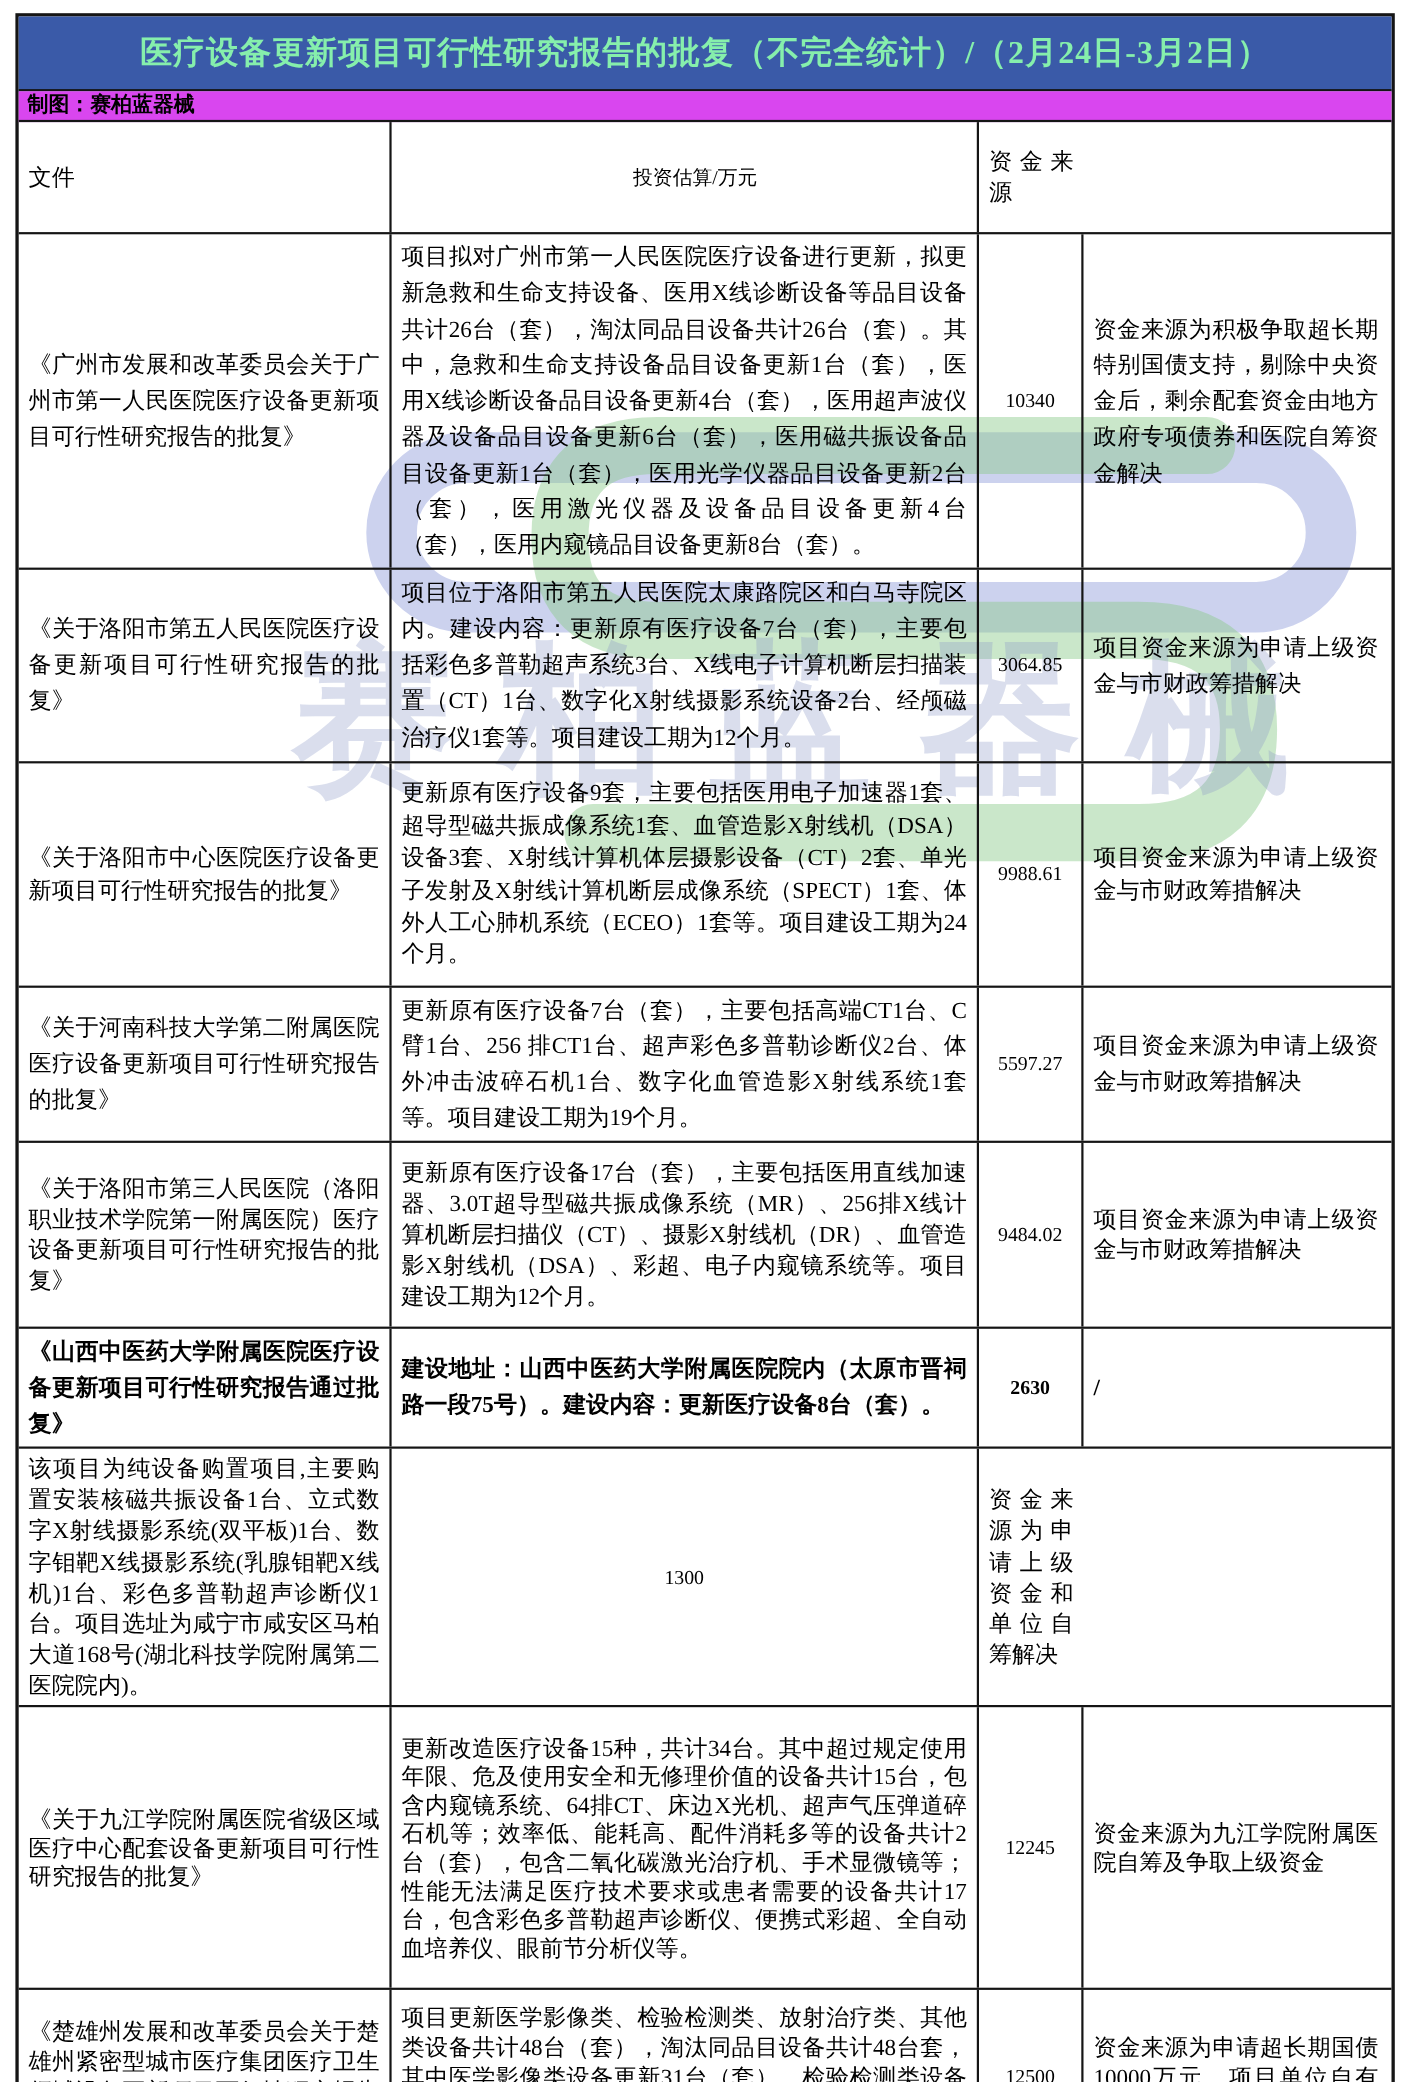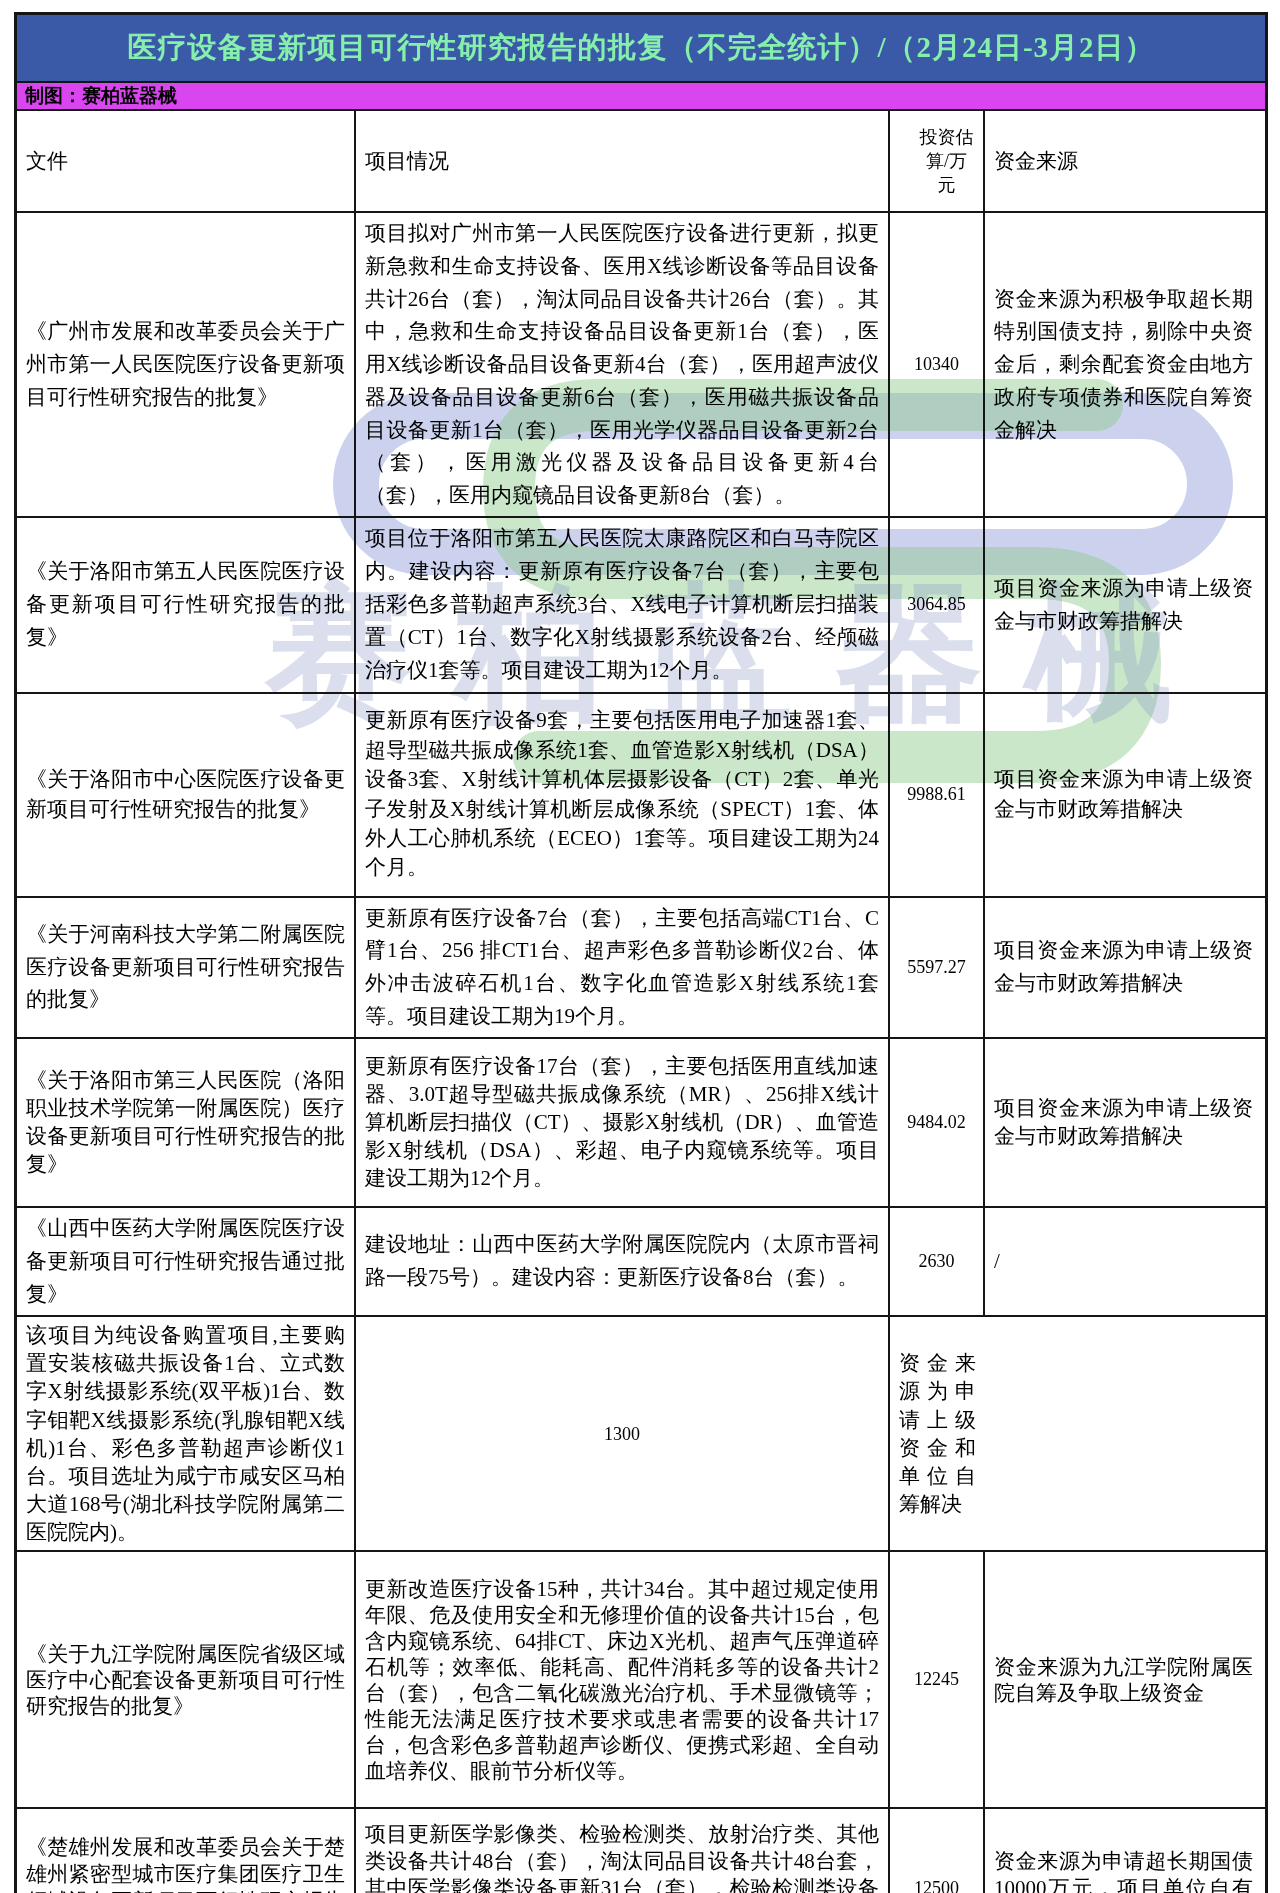--- a/index.html
+++ b/index.html
@@ -59,21 +59,21 @@
   .c3 { padding:2px 4px; justify-content:center; }
   .c3 .txt { font-size:18px; text-align:center; }
   .c4 .txt { font-size:21px; text-align:justify; }
   .header .c3 { padding:2px 9px;margin-left:20px; }
   
   .tbl .row:nth-child(2)  { min-height:296px; line-height:1.56; }
   .tbl .row:nth-child(3)  { min-height:168px; line-height:1.58; }
   .tbl .row:nth-child(4)  { min-height:202px; line-height:1.40; }
   .tbl .row:nth-child(5)  { min-height:133px; line-height:1.56; }
   .tbl .row:nth-child(6)  { min-height:167px; line-height:1.34; }
-  .tbl .row:nth-child(7)  { min-height:107px; line-height:1.58; }
+  .tbl .row:nth-child(7)  { min-height:107px; line-height:1.58;font-weight:bold; }
   .tbl .row:nth-child(8)  { min-height:168px; line-height:1.34; }
   .tbl .row:nth-child(9)  { min-height:255px; line-height:1.24; }
   .tbl .row:nth-child(10) { min-height:158px; line-height:1.28; }
 </style>
 </head>
 <body>
 
 <div class="sheet">
 
   <div class="wm wm-rect"></div>
@@ -82,23 +82,20 @@
   </svg>
   <div class="wm wm-text">赛柏蓝器械</div>
 
   <div class="title-bar">医疗设备更新项目可行性研究报告的批复（不完全统计）/（2月24日-3月2日）</div>
   <div class="credit-bar">制图：赛柏蓝器械</div>
 
   <div class="tbl" id="tbl">
     <div class="row header">
       <div class="cell c1">
         <div class="txt">文件</div>
-      </div>
-      <div class="cell c2">
-        <div class="txt">项目情况</div>
       </div>
       <div class="cell c3">
         <div class="txt">投资估算/万元</div>
       </div>
       <div class="cell c4">
         <div class="txt">资金来源</div>
       </div>
     </div>
 
   <div class="row body">

